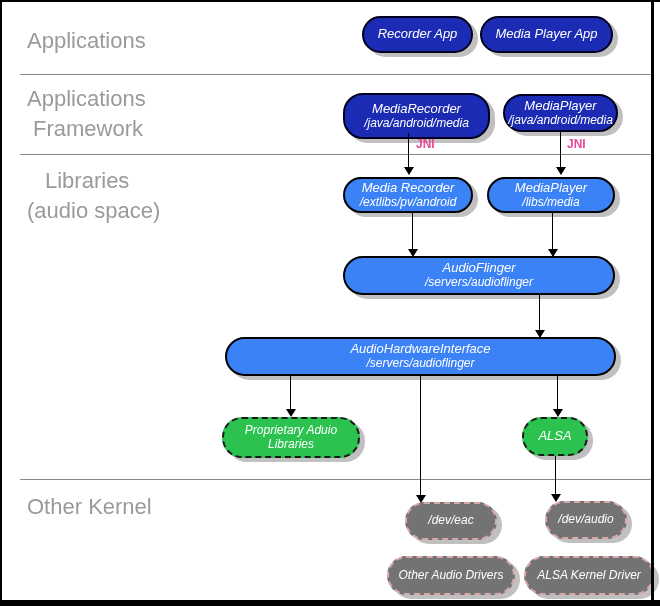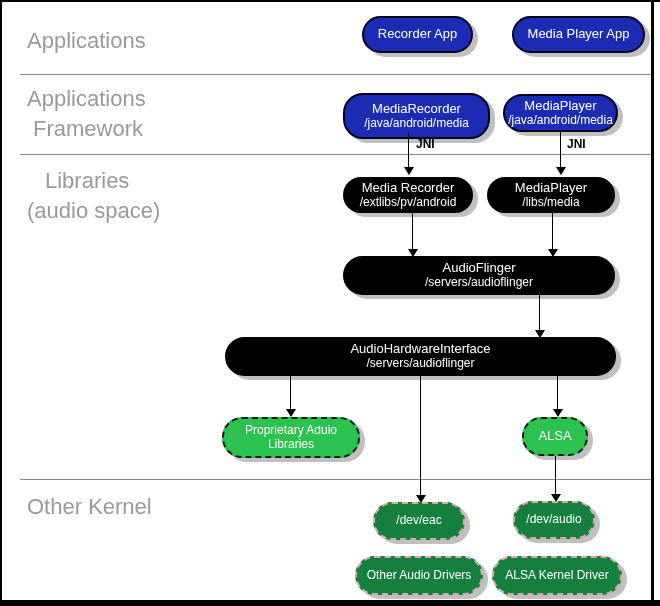--- a/index.html
+++ b/index.html
@@ -13,36 +13,36 @@
   .frame-right{position:absolute;left:651px;top:0;width:3px;height:606px;background:#000;}
   .frame-bottom{position:absolute;left:0;top:600px;width:660px;height:6px;background:#000;}
 
   .divider{position:absolute;left:20px;width:634px;height:1px;background:#8a8a8a;}
 
   .sect{position:absolute;color:#9a9a9a;font-size:22px;line-height:30px;white-space:nowrap;}
 
   .pill{
     position:absolute;display:flex;flex-direction:column;justify-content:center;align-items:center;
     color:#fff;text-align:center;box-sizing:border-box;
-    box-shadow:5px 4px 0 0 #c0c0c0;line-height:1.15;
+    box-shadow:5px 4px 0 0 #c0c0c0;line-height:1.15;font-style:italic;
   }
   .blue{background:#1c2bb3;border:2px solid #00001e;}
-  .green{background:#000000;border:2px solid #000;}
+  .green{background:#3b82f6;border:2px solid #000;}
   .green-dashed{background:#2cc24f;border:2px dashed #1a1a1a;}
-  .red-dashed{background:#15803d;border:2px dashed #d9a7a7;}
+  .red-dashed{background:#737373;border:2px dashed #d9a7a7;margin-left:32px;}
   .t{font-size:13px;}
   .t-sm{font-size:12px;}
   .s{font-size:12px;}
 
   .arrow{position:absolute;width:0;border-left:1px solid #000;}
   .arrow::after{
     content:"";position:absolute;bottom:-1px;left:-5px;width:0;height:0;
     border-left:5px solid transparent;border-right:5px solid transparent;border-top:8px solid #000;
   }
-  .jni{position:absolute;font-size:12px;font-weight:600;color:#000000;}
+  .jni{position:absolute;font-size:12px;font-weight:600;color:#ec4899;}
 </style>
 </head>
 <body>
 
 <div class="canvas">
 
   <div class="sect" style="left:27px;top:26px">Applications</div>
   <div class="sect" style="left:27px;top:84px">
     <div>Applications</div>
     <div style="padding-left:6px">Framework</div>
@@ -53,21 +53,21 @@
   </div>
   <div class="sect" style="left:27px;top:492px">Other Kernel</div>
 
   <div class="divider" style="top:74px"></div>
   <div class="divider" style="top:154px"></div>
   <div class="divider" style="top:479px"></div>
 
   <div class="pill blue" style="left:362px;top:16px;width:111px;height:37px;border-radius:19px">
     <div class="t">Recorder App</div>
   </div>
-  <div class="pill blue" style="left:512px;top:16px;width:133px;height:37px;border-radius:19px">
+  <div class="pill blue" style="left:480px;top:16px;width:133px;height:37px;border-radius:19px">
     <div class="t">Media Player App</div>
   </div>
 
   <div class="pill blue" style="left:343px;top:93px;width:147px;height:46px;border-radius:20px">
     <div class="t">MediaRecorder</div>
     <div class="s">/java/android/media</div>
   </div>
   <div class="pill blue" style="left:503px;top:94px;width:115px;height:38px;border-radius:19px">
     <div class="t">MediaPlayer</div>
     <div class="s">/java/android/media</div>

